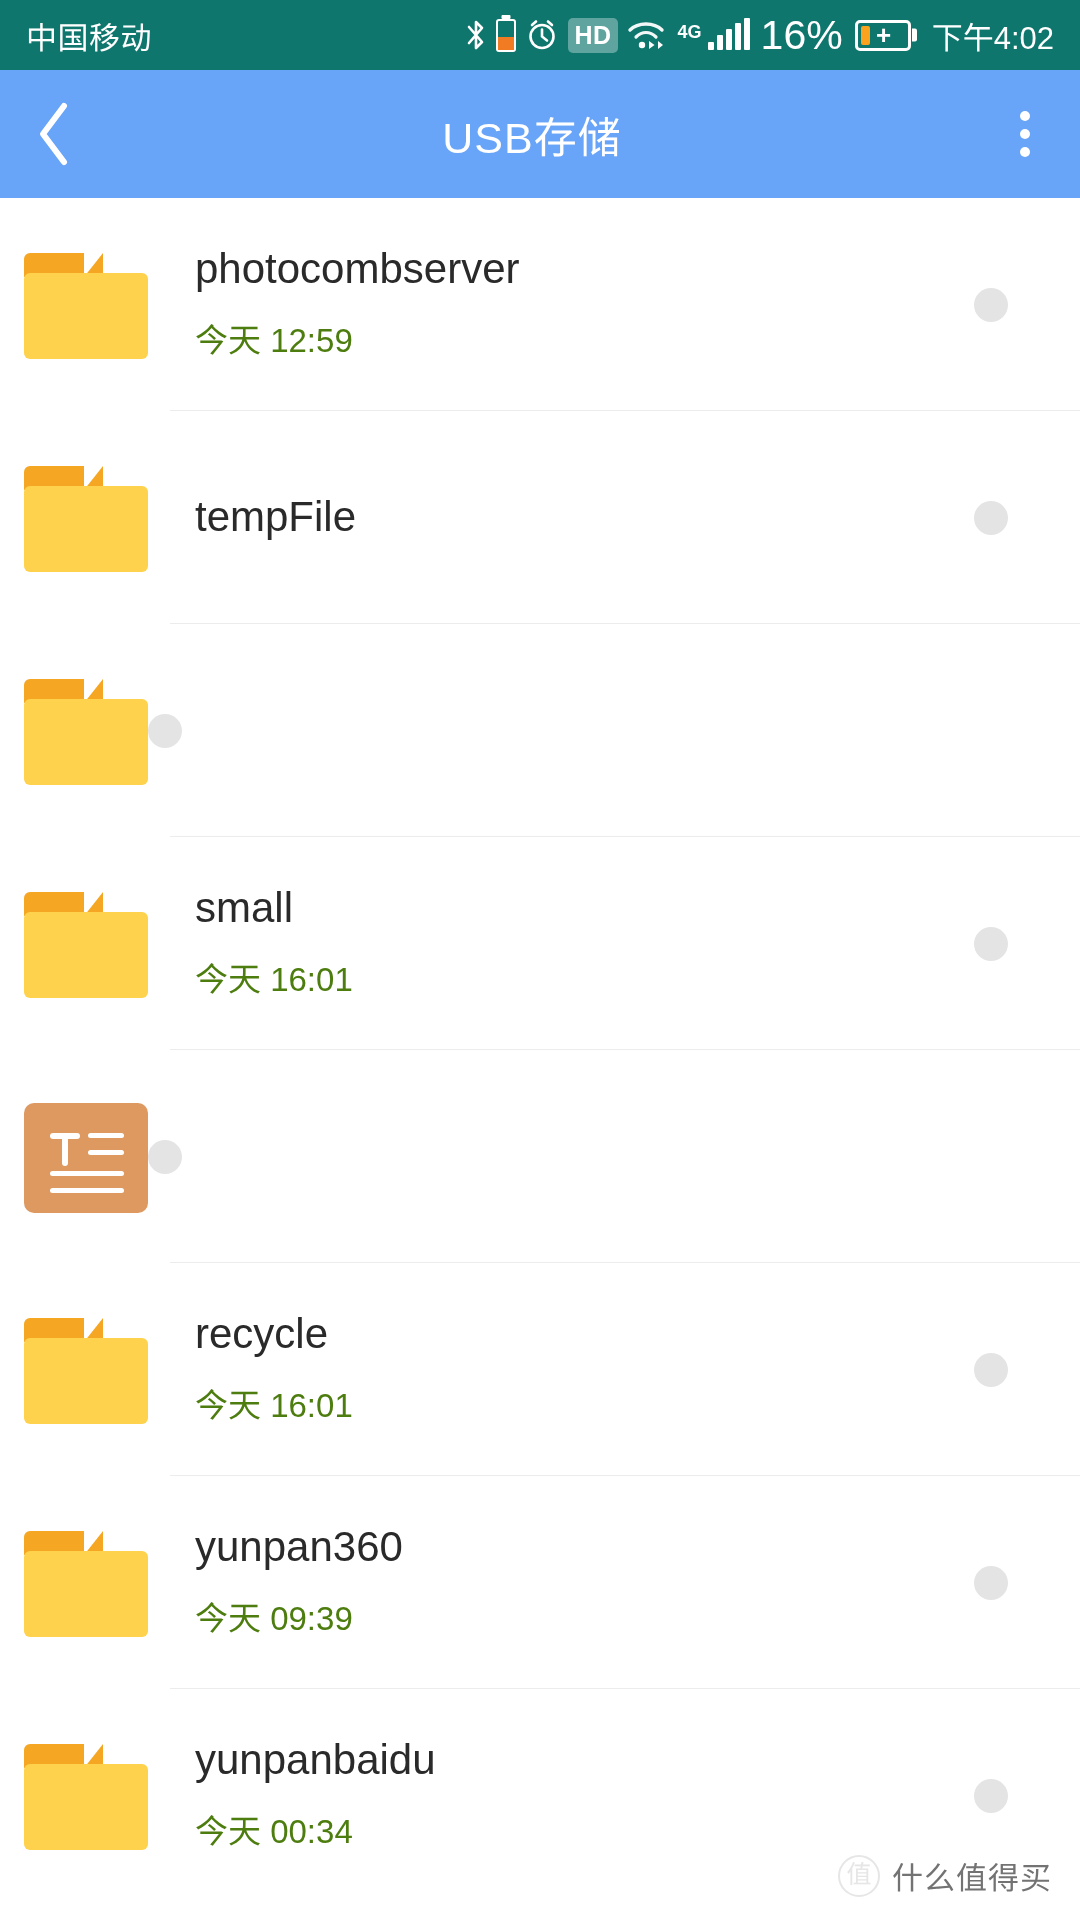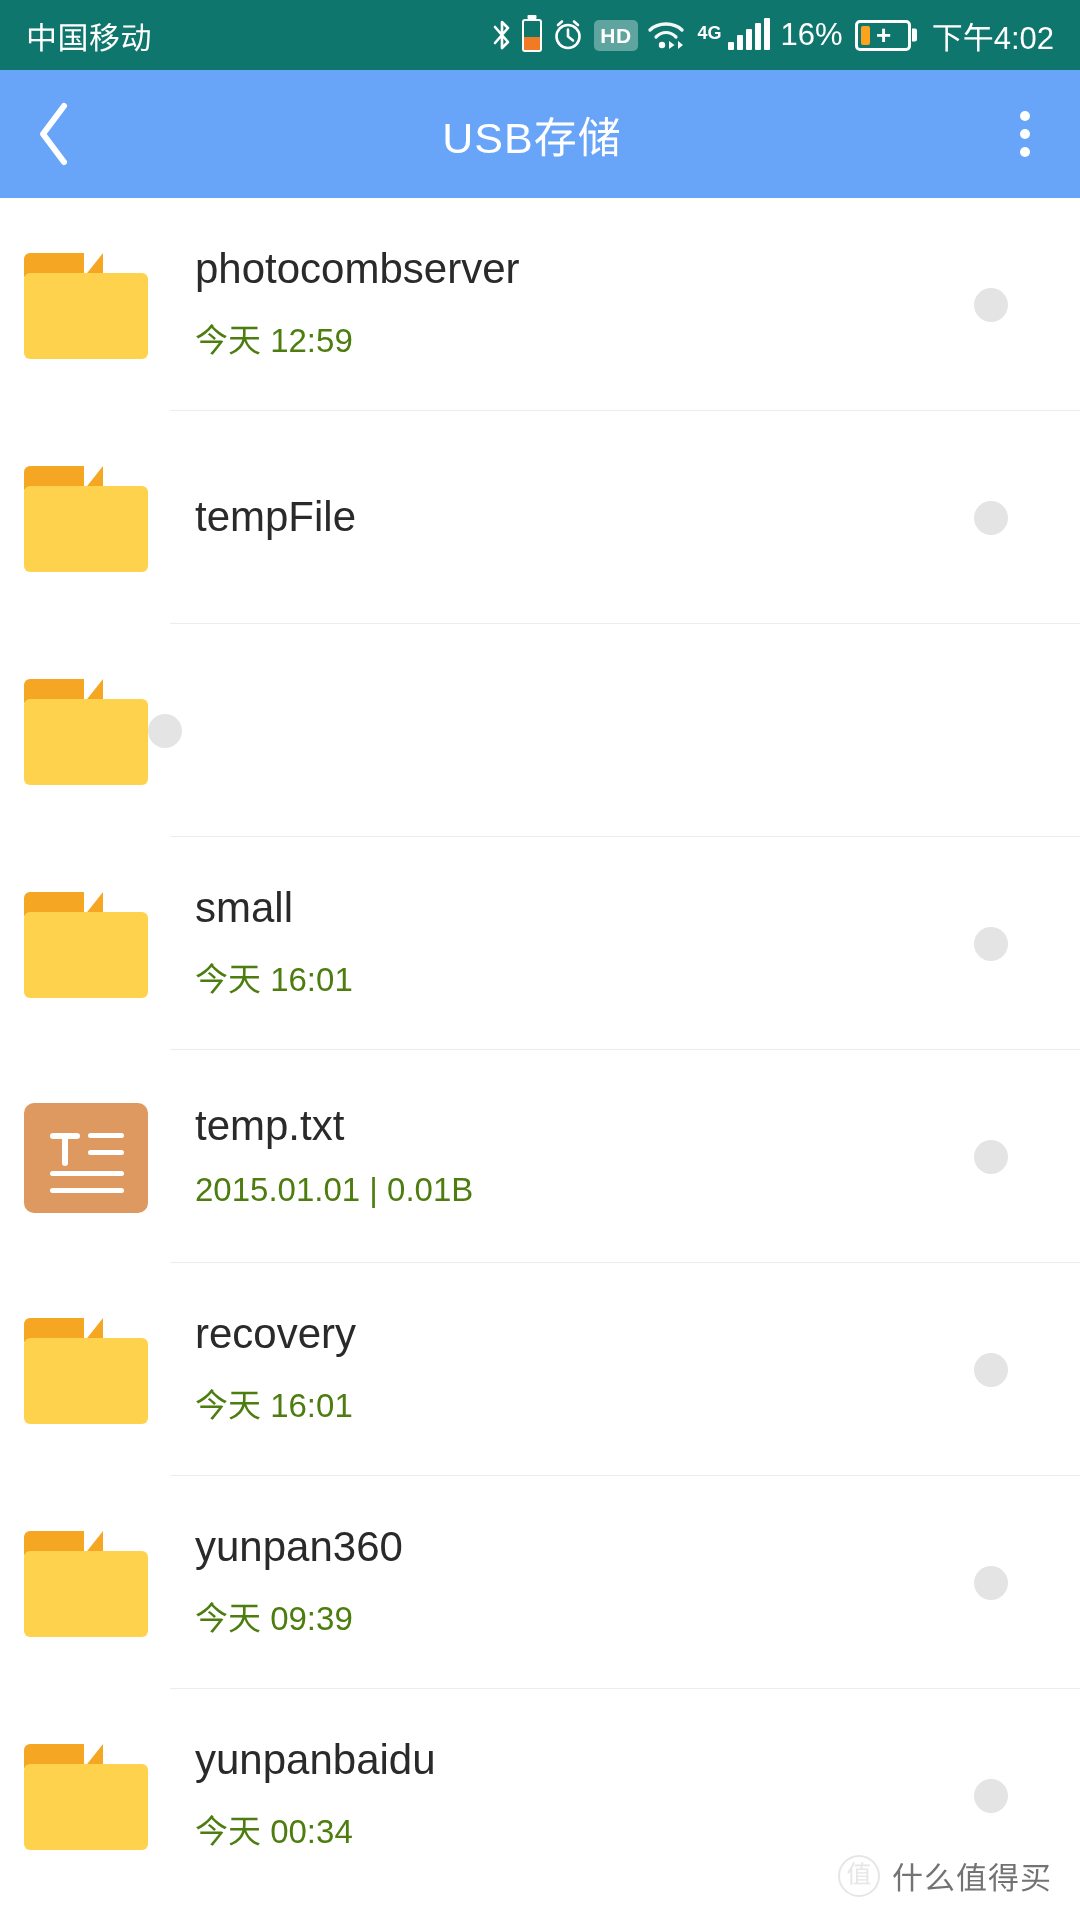--- a/index.html
+++ b/index.html
@@ -70,21 +70,21 @@
     background: #F07B22;
   }
 
   
   .alarm svg { display: block; }
 
   
   .hd-badge {
     background: rgba(255,255,255,0.34);
     color: #ffffff;
-    font-size: 21px;
+    font-size: 25px;
     font-weight: bold;
     line-height: 1;
     padding: 5px 6px 5px 6px;
     border-radius: 5px;
     letter-spacing: 0.5px;
   }
 
   
   .wifi svg { display: block; }
 
@@ -110,21 +110,21 @@
     background: #ffffff;
     border-radius: 1px;
   }
   .bars span:nth-child(1) { height: 8px; }
   .bars span:nth-child(2) { height: 15px; }
   .bars span:nth-child(3) { height: 21px; }
   .bars span:nth-child(4) { height: 27px; }
   .bars span:nth-child(5) { height: 32px; }
 
   .batt-pct {
-    font-size: 31px;
+    font-size: 41px;
     margin: 0 3px 0 2px;
     letter-spacing: 0px;
   }
 
   
   .battery {
     width: 56px; height: 31px;
     border: 3px solid #ffffff;
     border-radius: 5px;
     position: relative;
@@ -533,37 +533,33 @@
         <div class="t-glyph">
           <span class="t-bar"></span>
           <span class="t-stem"></span>
           <span class="s-line1"></span>
           <span class="s-line2"></span>
           <span class="l-line1"></span>
           <span class="l-line2"></span>
         </div>
       </div>
     </div>
+    <div class="select-dot"></div>
+    <div class="divider"></div>
+  </div>
+
+  <div class="file-row">
+    <div class="icon-wrap">
+      <div class="folder">
+          <div class="tab"></div>
+          <div class="body"></div>
+        </div>
+    </div>
     <div class="file-meta">
-      <div class="file-name">temp.txt</div>
-      <div class="file-sub">2015.01.01 | 0.01B</div>
-    </div>
-    <div class="select-dot"></div>
-    <div class="divider"></div>
-  </div>
-
-  <div class="file-row">
-    <div class="icon-wrap">
-      <div class="folder">
-          <div class="tab"></div>
-          <div class="body"></div>
-        </div>
-    </div>
-    <div class="file-meta">
-      <div class="file-name">recovery</div>
+      <div class="file-name">recycle</div>
       <div class="file-sub">今天 16:01</div>
     </div>
     <div class="select-dot"></div>
     <div class="divider"></div>
   </div>
 
   <div class="file-row">
     <div class="icon-wrap">
       <div class="folder">
           <div class="tab"></div>

